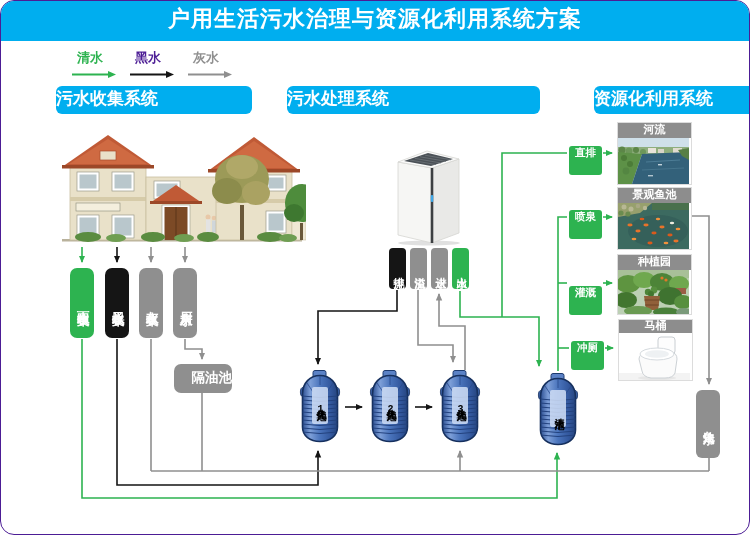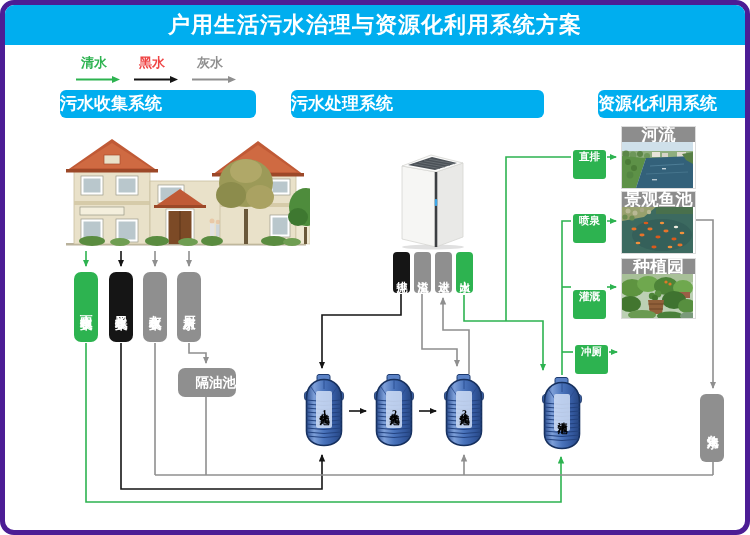--- a/index.html
+++ b/index.html
@@ -1,30 +1,30 @@
 <!DOCTYPE html>
 <html><head>
 <meta charset="utf-8">
 <style>
   html,body{margin:0;padding:0;background:#fff;}
   #stage{
     position:relative;width:750px;height:535px;box-sizing:border-box;
-    font-family:Liberation Serif, serif;
-    background:#fff;border:5px solid #4c1d95;border-radius:14px;overflow:hidden;
+    font-family:Liberation Mono, monospace;
+    background:#fff;border:1px solid #4c1d95;border-radius:14px;overflow:hidden;
   }
   .titlebar{
     position:absolute;top:0;left:0;right:0;height:40px;background:#00aeef;
     color:#fff;font-weight:bold;font-size:22px;letter-spacing:1px;
     text-align:center;line-height:40px;
   }
   
   .legend{position:absolute;top:50px;left:58px;display:flex;gap:10px;margin-left:12px;}
   .legend .item{width:48px;}
   .legend .lbl{font-size:13px;font-weight:bold;padding-left:6px;line-height:15px;}
-  .legend .lbl.green{color:#2db350}.legend .lbl.black{color:#ef4444}.legend .lbl.gray{color:#8f8f8f}
+  .legend .lbl.green{color:#2db350}.legend .lbl.black{color:#4c1d95}.legend .lbl.gray{color:#8f8f8f}
   
   .sechead{
     position:absolute;top:85px;height:28px;background:#00aeef;border-radius:6px;
     color:#fff;font-weight:bold;font-size:17px;line-height:28px;
   }
   #sec1{left:55px;width:196px;} #sec2{left:286px;width:253px;} #sec3{left:555px;width:214px;margin-left:38px;}
   
   .vlabel{
     position:absolute;width:24px;height:70px;border-radius:7px;color:#fff;
     font-weight:bold;font-size:12.5px;display:flex;align-items:center;justify-content:center;z-index:3;
@@ -50,21 +50,21 @@
   }
   
   .tank{position:absolute;width:44px;height:73px;z-index:3;}
   .tank svg{position:absolute;inset:0;width:100%;height:100%;}
   .tank .tank-label{
     position:absolute;inset:0;display:flex;align-items:center;justify-content:center;
     color:#000;font-weight:bold;font-size:10px;padding-top:4px;box-sizing:border-box;
   }
   
   .photo{position:absolute;left:616px;width:73px;z-index:3;border:1px solid #dcdcdc;background:#fff;}
-  .photo .phead{height:15px;background:#8d8d8d;color:#fff;font-weight:bold;font-size:17px;text-align:center;line-height:15px;}
+  .photo .phead{height:15px;background:#8d8d8d;color:#fff;font-weight:bold;font-size:11px;text-align:center;line-height:15px;}
   .photo svg{display:block;}
   #flow{position:absolute;inset:0;z-index:2;pointer-events:none;}
   #house,#equip{position:absolute;z-index:1;}
   #defs-holder{position:absolute;width:0;height:0;overflow:hidden;}
 </style>
 </head>
 <body>
 
 <div id="stage">
 
@@ -416,14 +416,26 @@
         <circle cx="33" cy="24" r="3" fill="#42762f"></circle>
       <path d="M26,26 L42,26 L40,40 L28,40 Z" fill="#91603a"></path>
       <line x1="26.5" y1="30" x2="41.5" y2="30" stroke="#6e4526" stroke-width="1"></line>
       <line x1="27" y1="35" x2="41" y2="35" stroke="#6e4526" stroke-width="1"></line>
       <ellipse cx="20" cy="41" rx="14" ry="5" fill="#6a9a52"></ellipse>
         <ellipse cx="48" cy="42" rx="13" ry="4.5" fill="#49803a"></ellipse>
       <ellipse cx="66" cy="42" rx="8" ry="4" fill="#7a9a7a"></ellipse>
     </svg>
   </div>
 
+  <div class="photo" style="left:617px;top:318px;">
+    <div class="phead" style="height:13px;line-height:13px;">马桶</div>
+    <svg width="71" height="47" viewBox="0 0 71 47">
+      <rect width="71" height="47" fill="#ffffff"></rect>
+      <rect y="40" width="71" height="7" fill="#f3f3f3"></rect>
+      <ellipse cx="38" cy="45" rx="19" ry="2" fill="#e6e6e6"></ellipse>
+      <rect x="39" y="4" width="17" height="17" rx="3" fill="#fdfdfd" stroke="#c9ced2" stroke-width="1"></rect>
+      <path d="M20,26 Q20,20 30,19 L52,19 Q58,20 58,26 L56,40 Q54,45 46,45 L32,45 Q24,44 23,38 Z" fill="#fbfbfb" stroke="#ccd1d5" stroke-width="1"></path>
+      <ellipse cx="38" cy="21" rx="17" ry="6" fill="#ffffff" stroke="#d5dade" stroke-width="1"></ellipse>
+      <ellipse cx="38" cy="21" rx="12" ry="3.8" fill="#eef1f3"></ellipse>
+    </svg>
+  </div>
 
 </div>
 
 </body></html>

